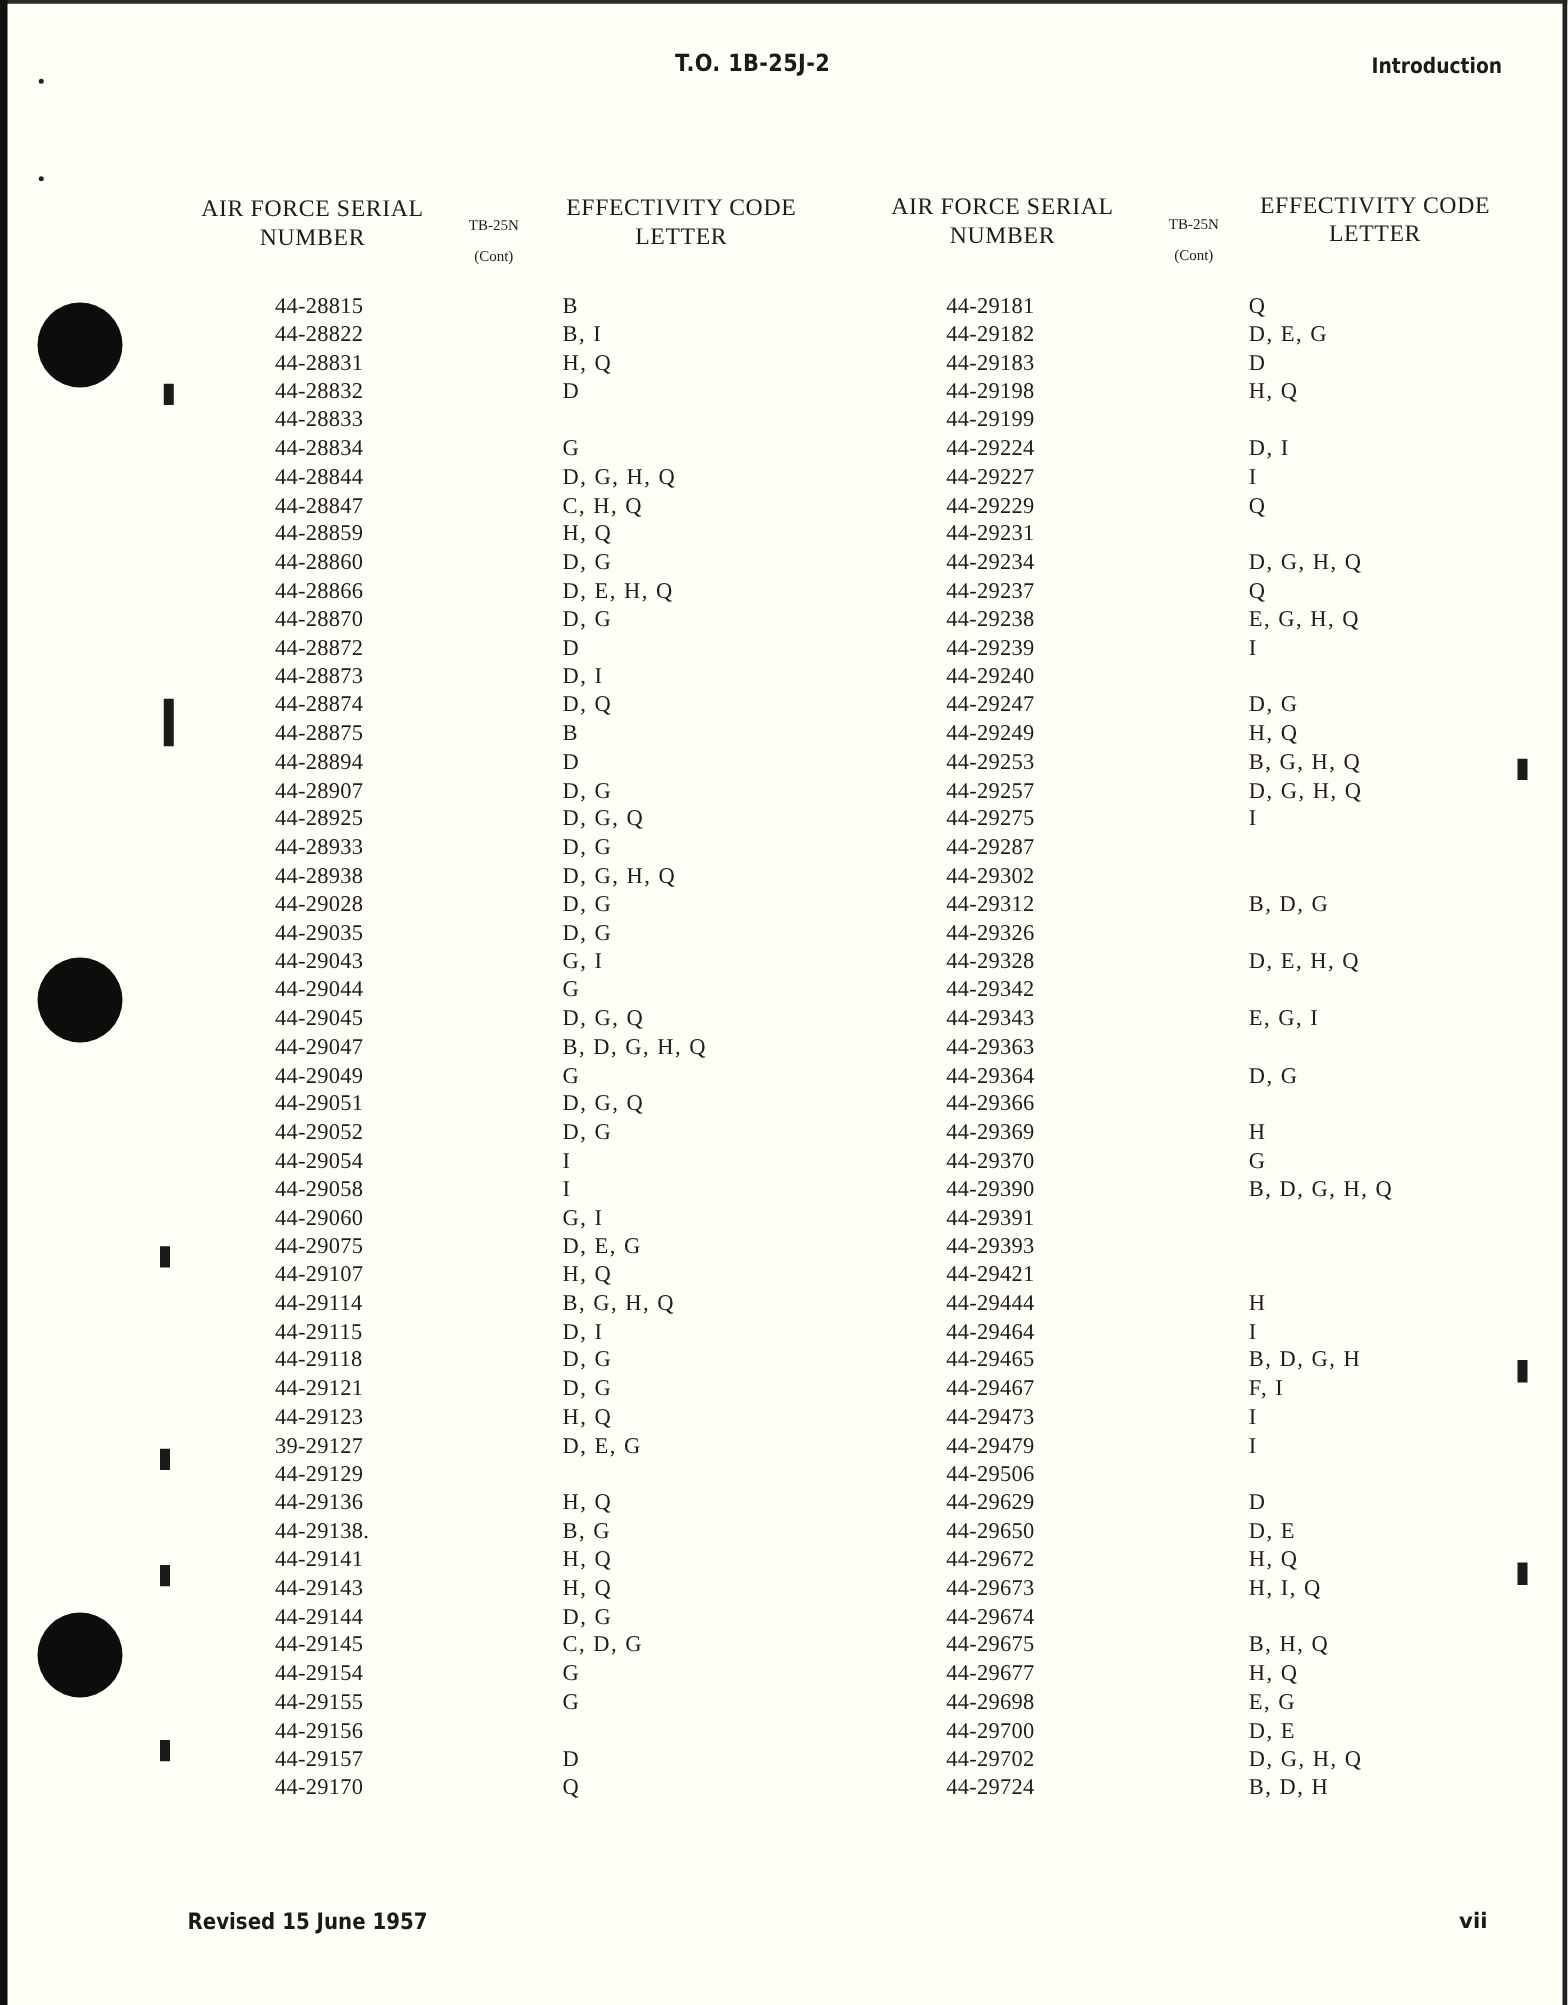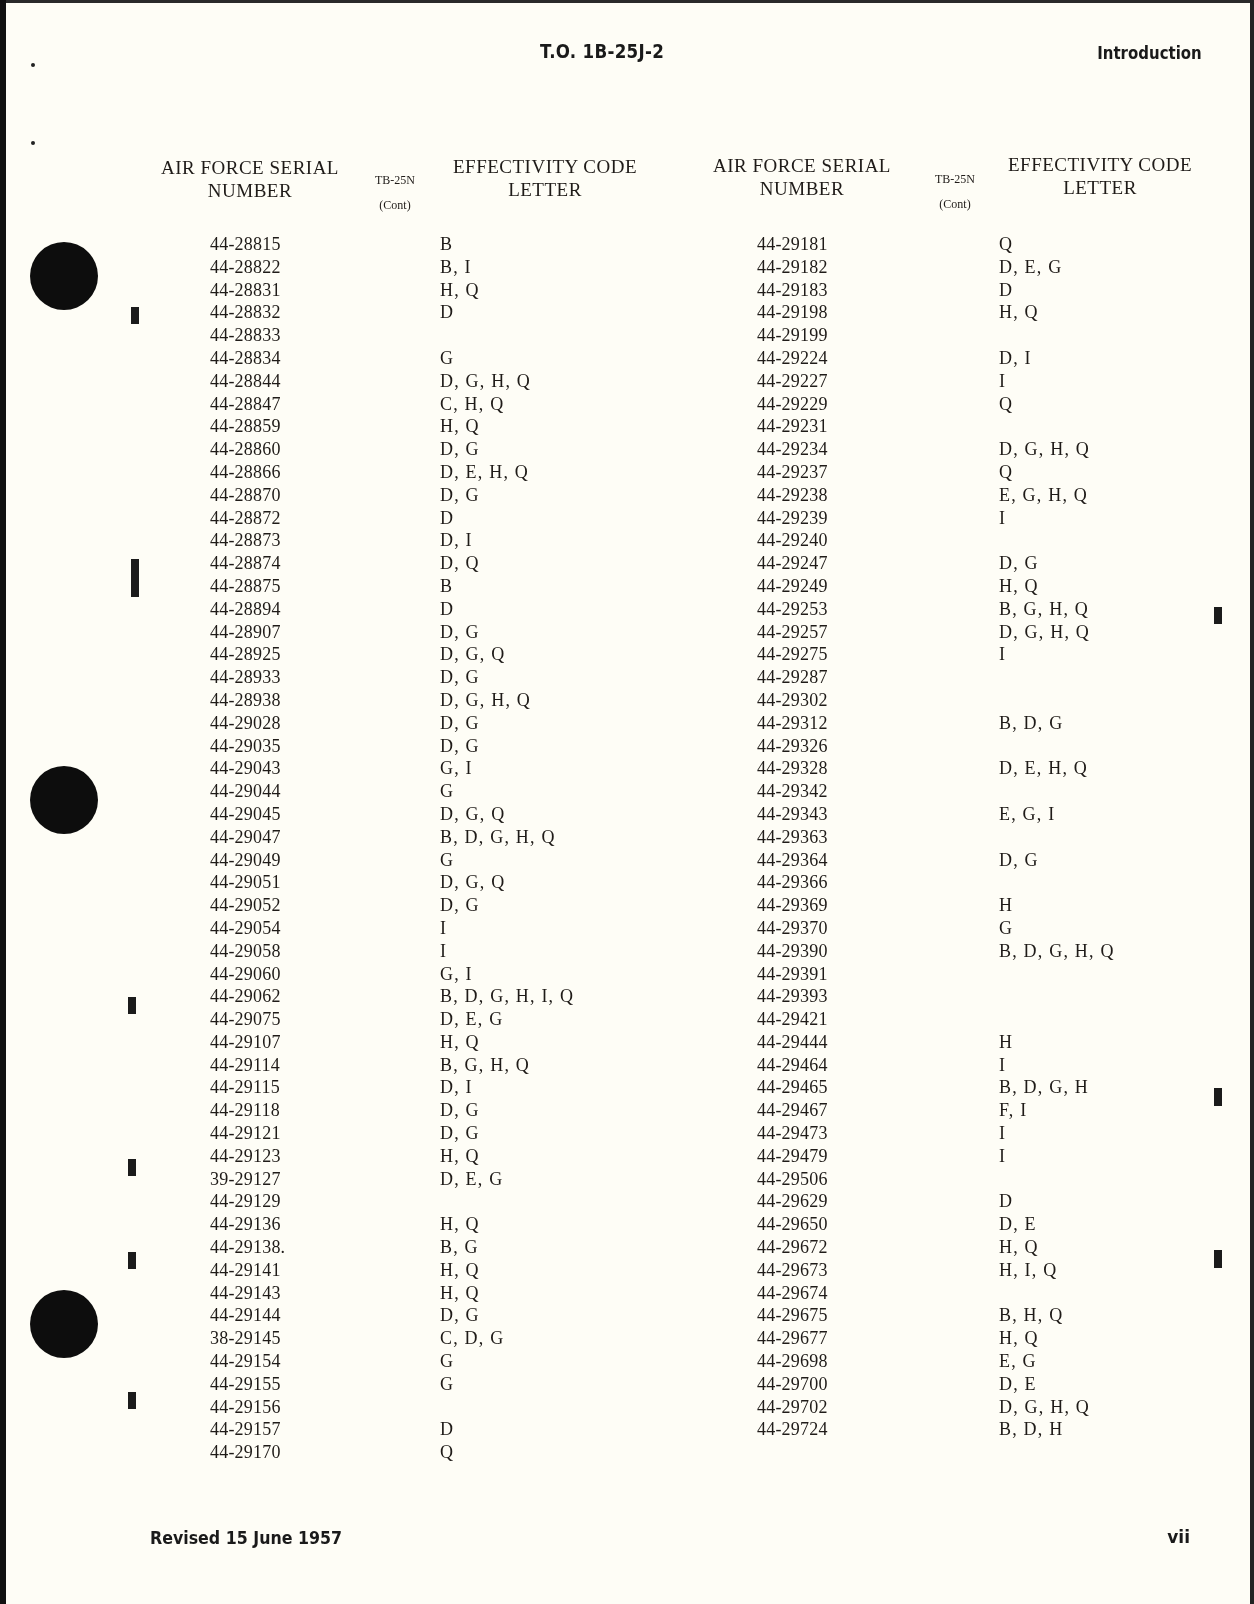--- a/index.html
+++ b/index.html
@@ -78,21 +78,21 @@
 </div>
 <div class="colhead" style="left:980px; top:109px; width:240px;">
   <div>EFFECTIVITY CODE</div>
   <div>LETTER</div>
 </div>
 <div class="subhead" style="left:900px; top:167px; width:110px;">
   <div>TB-25N</div>
   <div>(Cont)</div>
 </div>
 
-<ul class="rows left-col" id="left-rows" style="left:210px; top:233px; width:420px;">
+<ul class="rows left-col" id="left-rows" style="left:220px; top:233px; width:420px;">
     <li class="row">
       <span class="serial">44-28815</span>
       <span class="code">B</span>
     </li>
     <li class="row">
       <span class="serial">44-28822</span>
       <span class="code">B, I</span>
     </li>
     <li class="row">
       <span class="serial">44-28831</span>
@@ -212,24 +212,20 @@
     </li>
     <li class="row">
       <span class="serial">44-29058</span>
       <span class="code">I</span>
     </li>
     <li class="row">
       <span class="serial">44-29060</span>
       <span class="code">G, I</span>
     </li>
     <li class="row">
-      <span class="serial">44-29062</span>
-      <span class="code">B, D, G, H, I, Q</span>
-    </li>
-    <li class="row">
       <span class="serial">44-29075</span>
       <span class="code">D, E, G</span>
     </li>
     <li class="row">
       <span class="serial">44-29107</span>
       <span class="code">H, Q</span>
     </li>
     <li class="row">
       <span class="serial">44-29114</span>
       <span class="code">B, G, H, Q</span>
@@ -272,21 +268,21 @@
     </li>
     <li class="row">
       <span class="serial">44-29143</span>
       <span class="code">H, Q</span>
     </li>
     <li class="row">
       <span class="serial">44-29144</span>
       <span class="code">D, G</span>
     </li>
     <li class="row">
-      <span class="serial">38-29145</span>
+      <span class="serial">44-29145</span>
       <span class="code">C, D, G</span>
     </li>
     <li class="row">
       <span class="serial">44-29154</span>
       <span class="code">G</span>
     </li>
     <li class="row">
       <span class="serial">44-29155</span>
       <span class="code">G</span>
     </li>

